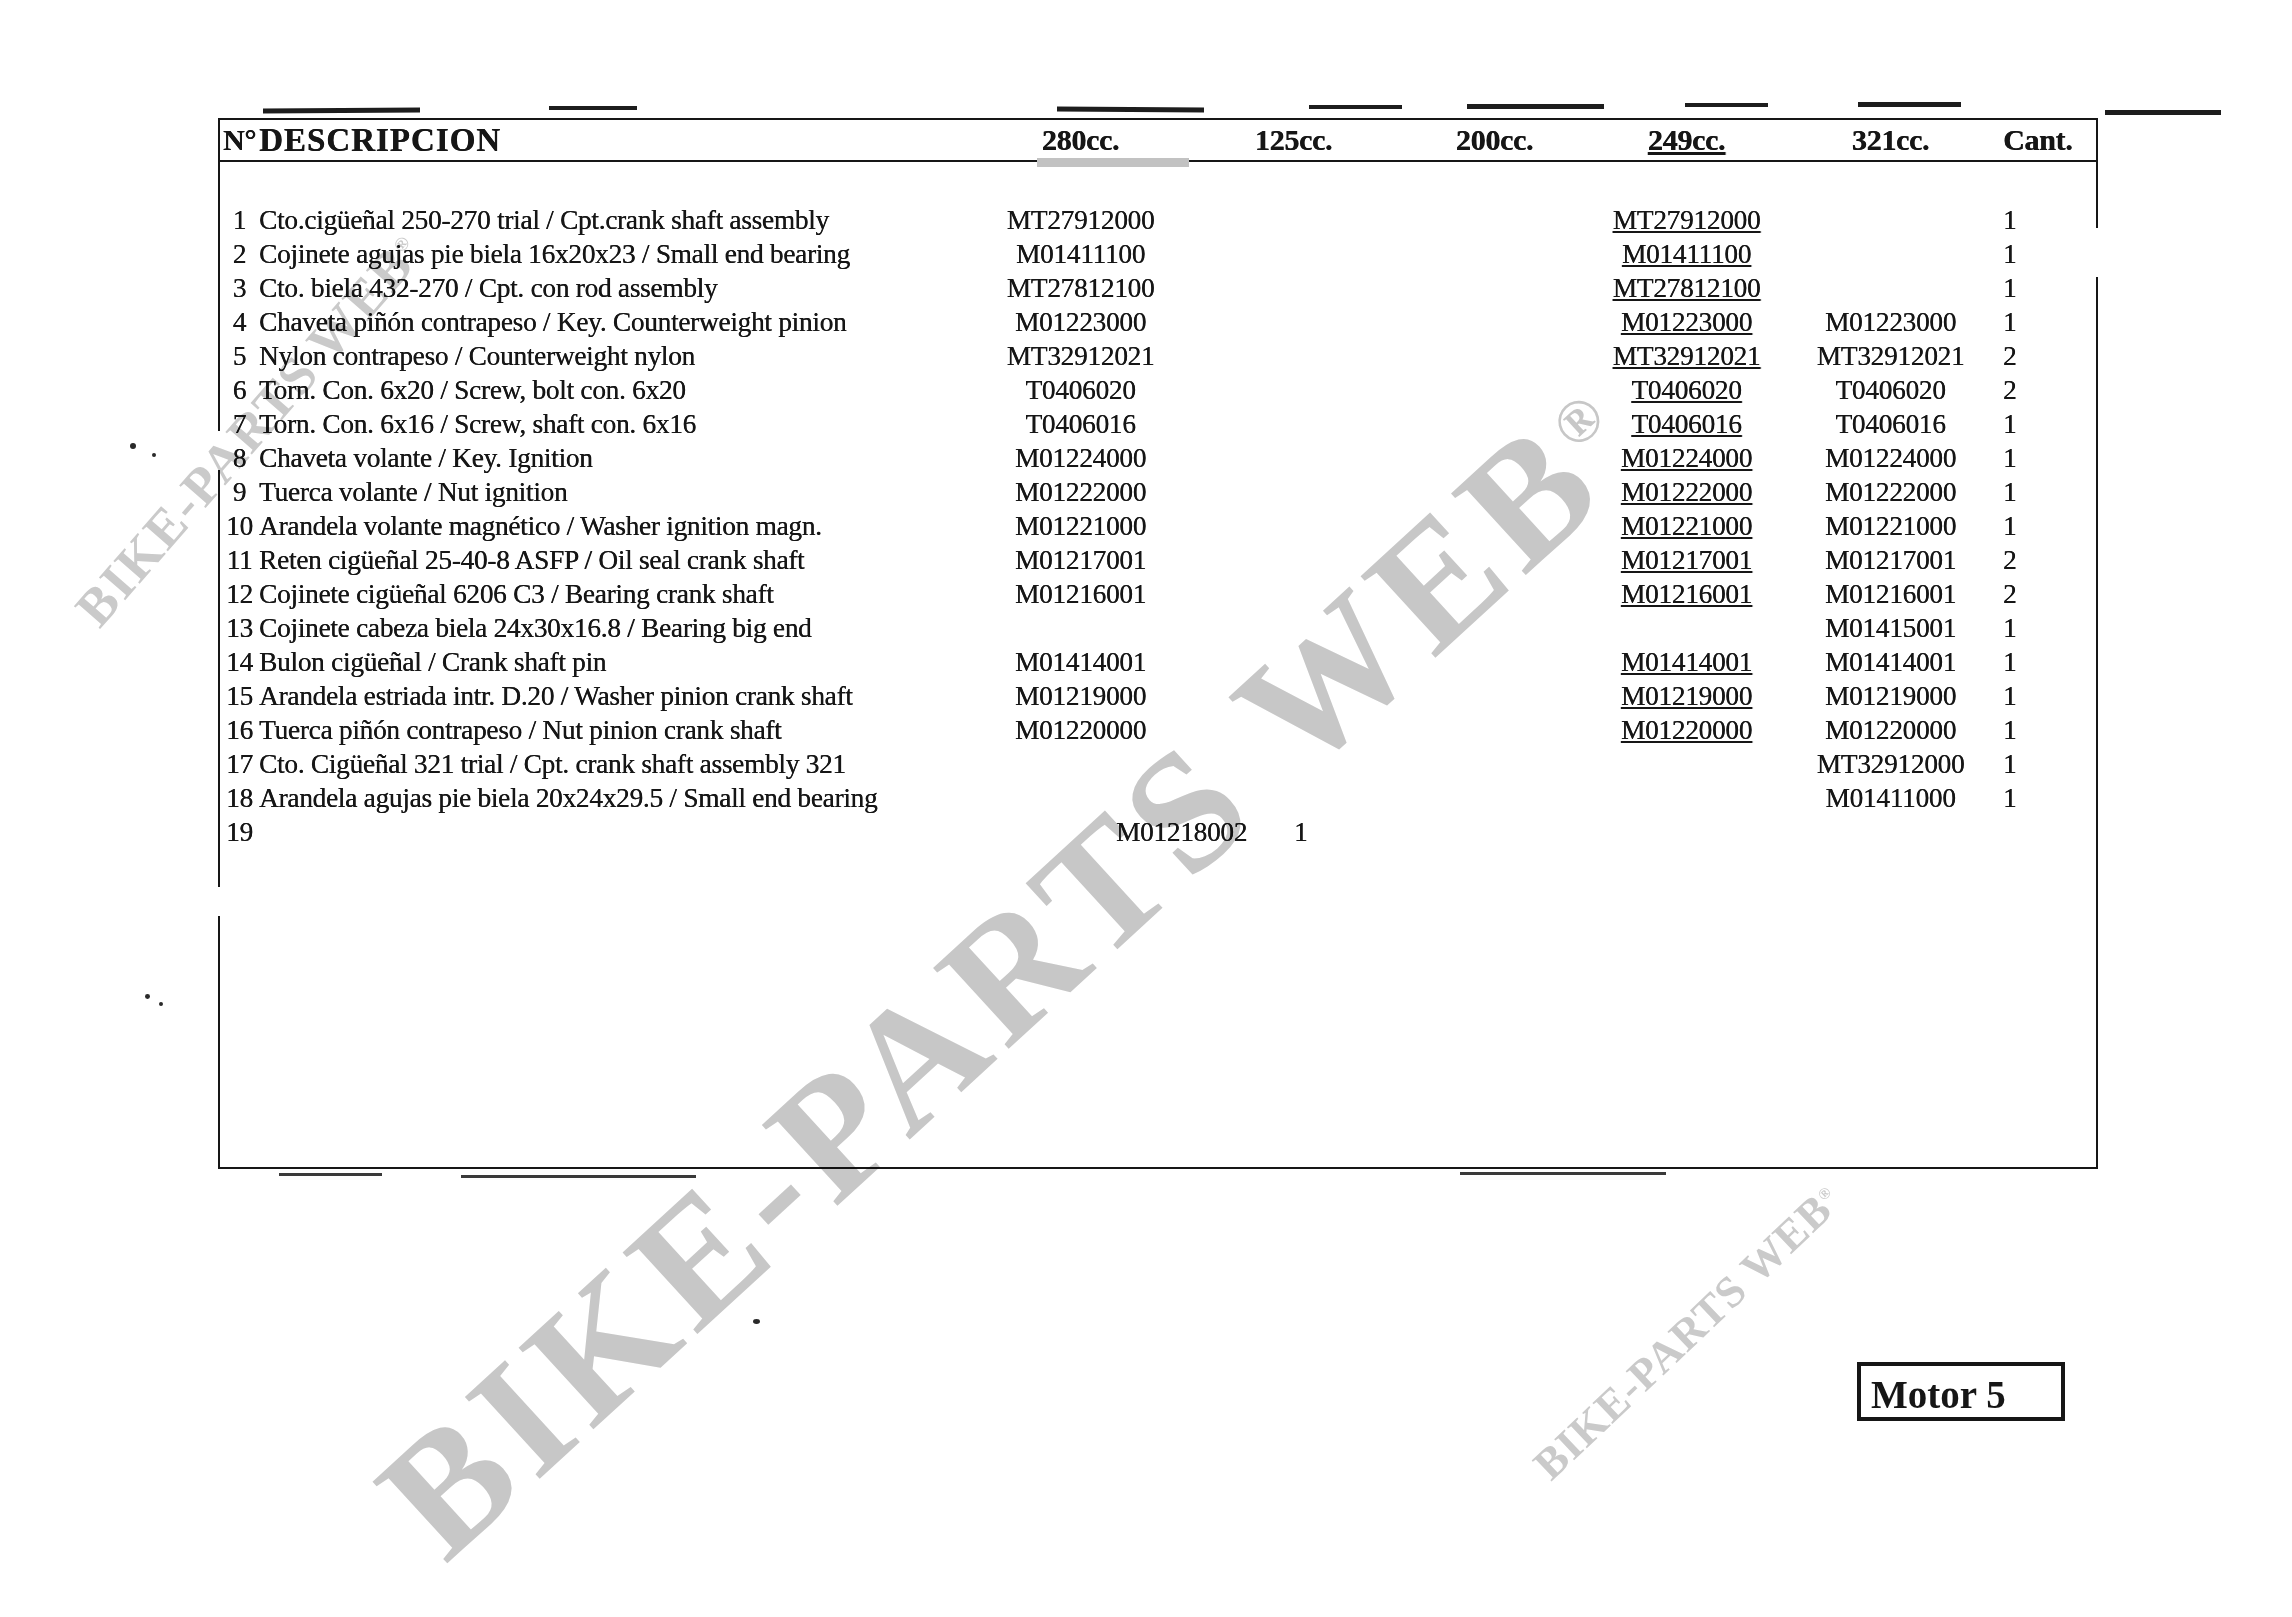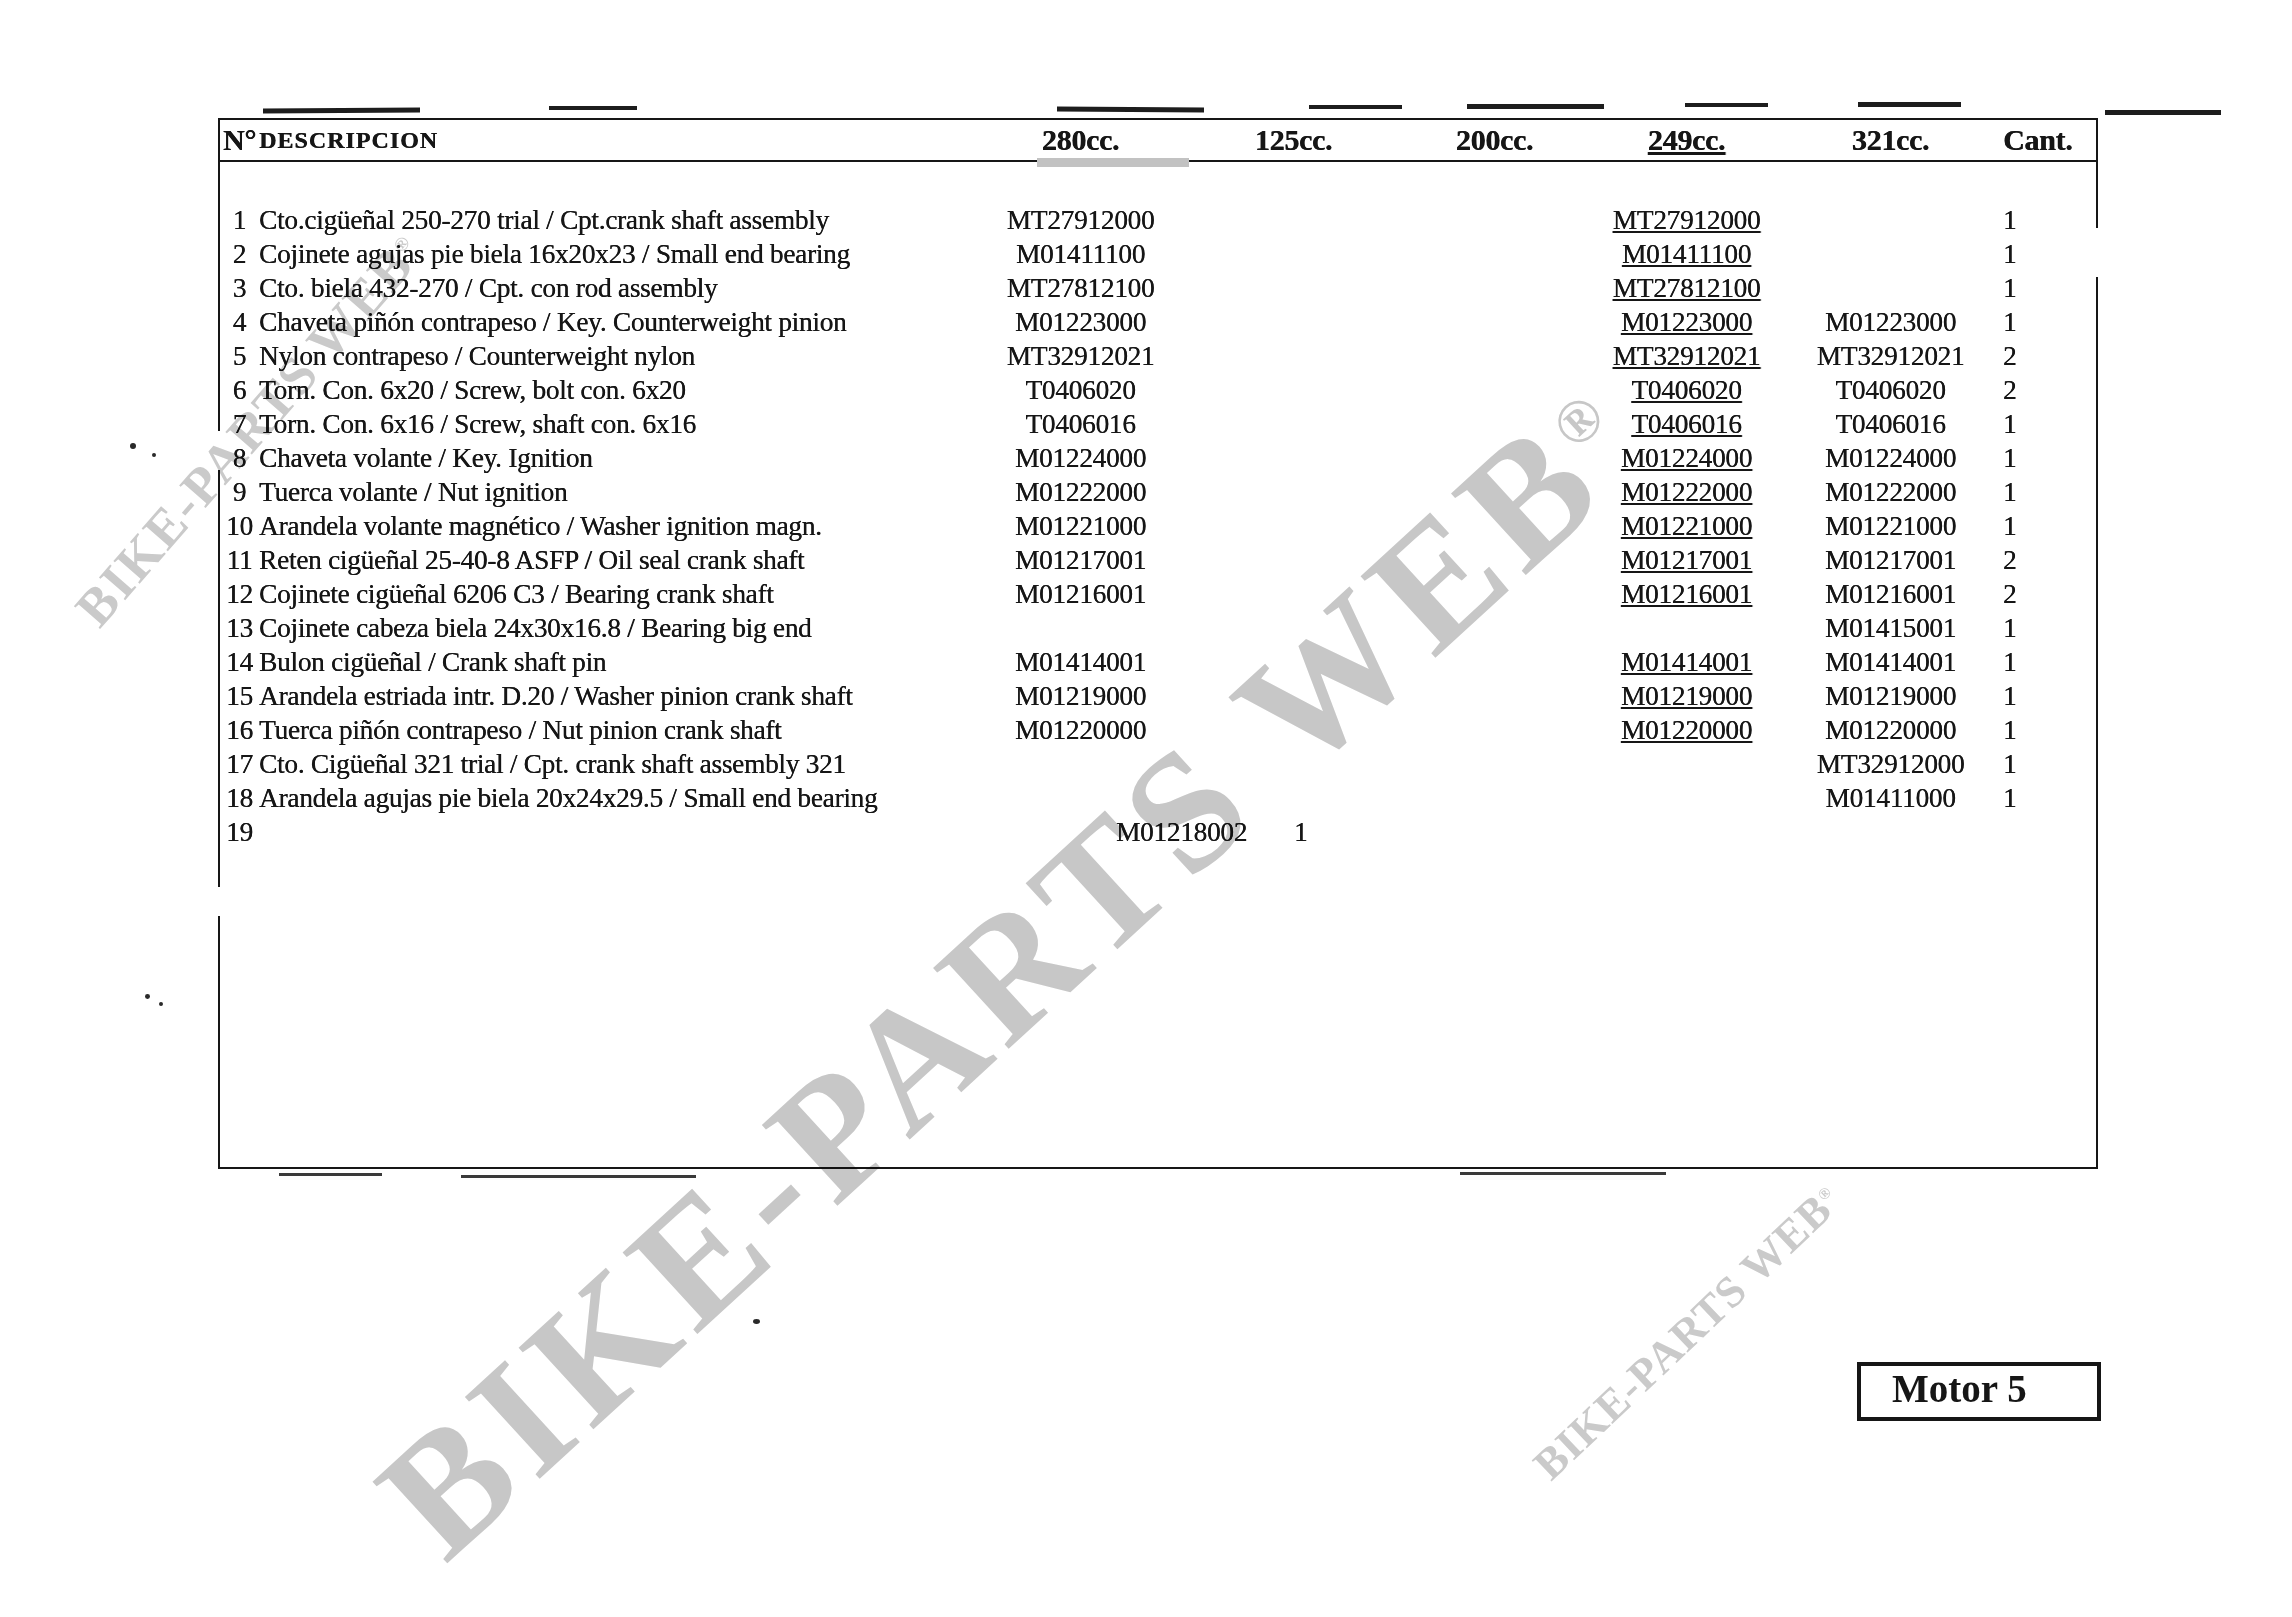--- a/index.html
+++ b/index.html
@@ -28,39 +28,39 @@
   .parts-table{
     position:absolute;left:218px;top:118px;width:1880px;height:1051px;
     border:2.9px solid #161616;box-sizing:border-box;z-index:2;
   }
   .thead{
     display:flex;align-items:center;height:42px;box-sizing:border-box;
     border-bottom:2.9px solid #161616;font-weight:bold;
   }
   .thead .cell{font-size:30px;text-shadow:0.4px 0 0 currentColor;}
   .thead .col-n{font-size:30px;text-align:left;padding-left:2.9px;overflow:visible;}
-  .thead .col-desc{font-size:24px;letter-spacing:1px;}
+  .thead .col-desc{font-size:33px;letter-spacing:1px;}
   .tbody{padding-top:41px;}
   .trow{display:flex;height:34px;line-height:34px;}
   .cell{flex:0 0 auto;font-size:27.4px;letter-spacing:-0.3px;
     text-shadow:0.3px 0 0 currentColor;overflow:visible;white-space:nowrap;box-sizing:border-box;}
   .col-n   {width:39px;text-align:center;}
   .col-desc{width:709px;text-align:left;}
   .col-c280{width:225px;text-align:center;}
   .col-c125{width:201px;text-align:center;}
   .col-c200{width:201px;text-align:center;}
   .col-c249{width:183px;text-align:center;text-decoration:underline;}
   .col-c321{width:225px;text-align:center;}
   .col-cant{width:96px;text-align:left;}
 
   
   .motor-box{
-    position:absolute;left:1857px;top:1362px;width:244px;height:59px;
+    position:absolute;left:1857px;top:1362px;width:208px;height:59px;
     border:4.9px solid #161616;box-sizing:border-box;z-index:2;
-    display:flex;align-items:flex-start;padding-left:31px;
+    display:flex;align-items:flex-end;padding-left:10px;
   }
   .motor-box span{font-size:39px;font-weight:bold;}
 
   
   .dash{position:absolute;background:#1d1d1d;z-index:1;}
   .gap{position:absolute;background:#ffffff;z-index:3;}
   .smudge{position:absolute;background:#c2c2c2;z-index:3;}
   .speck{position:absolute;background:#2a2a2a;border-radius:50%;z-index:1;}
   .frag{position:absolute;background:#3a3a3a;z-index:1;}
 </style>

